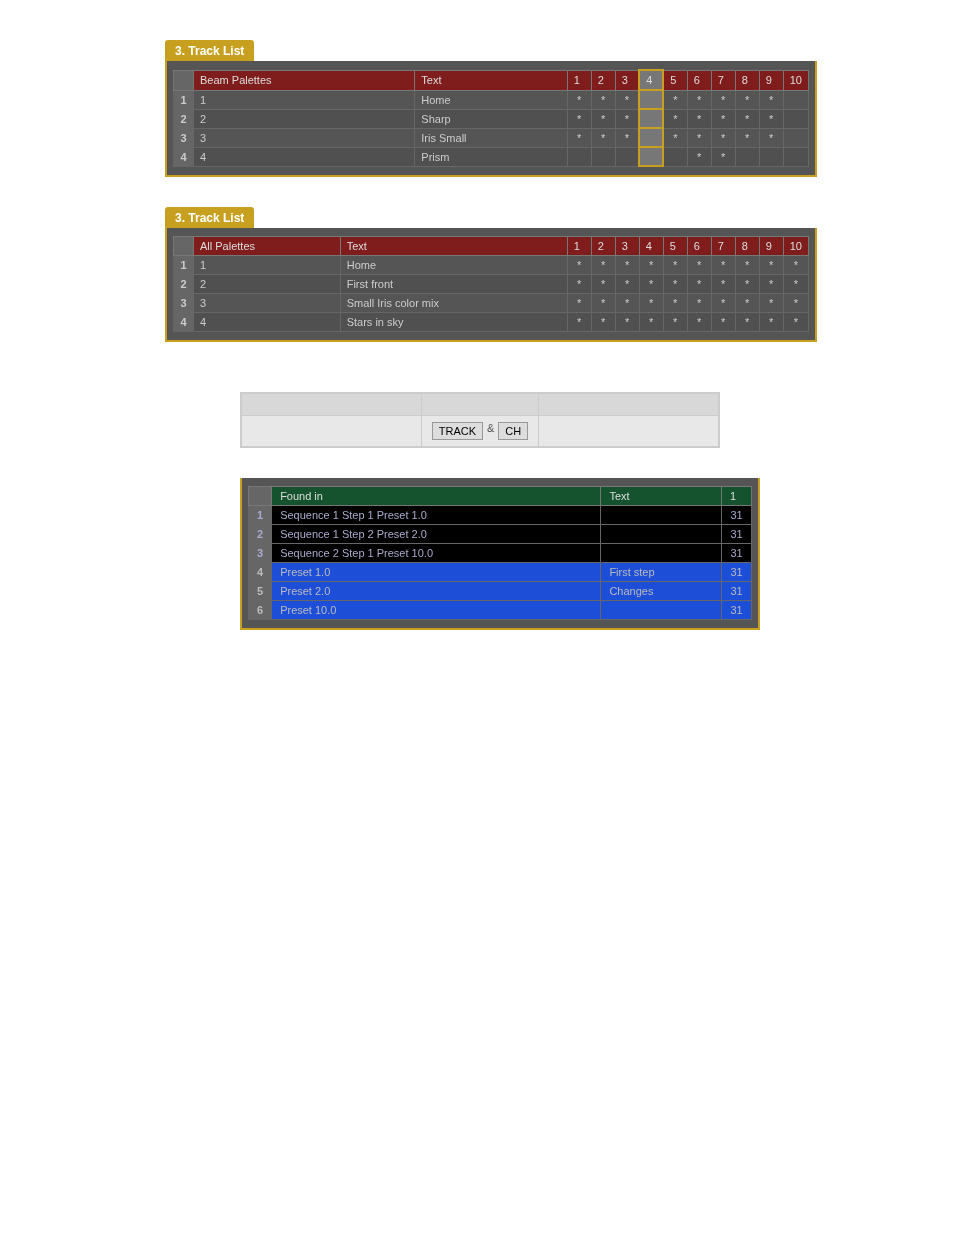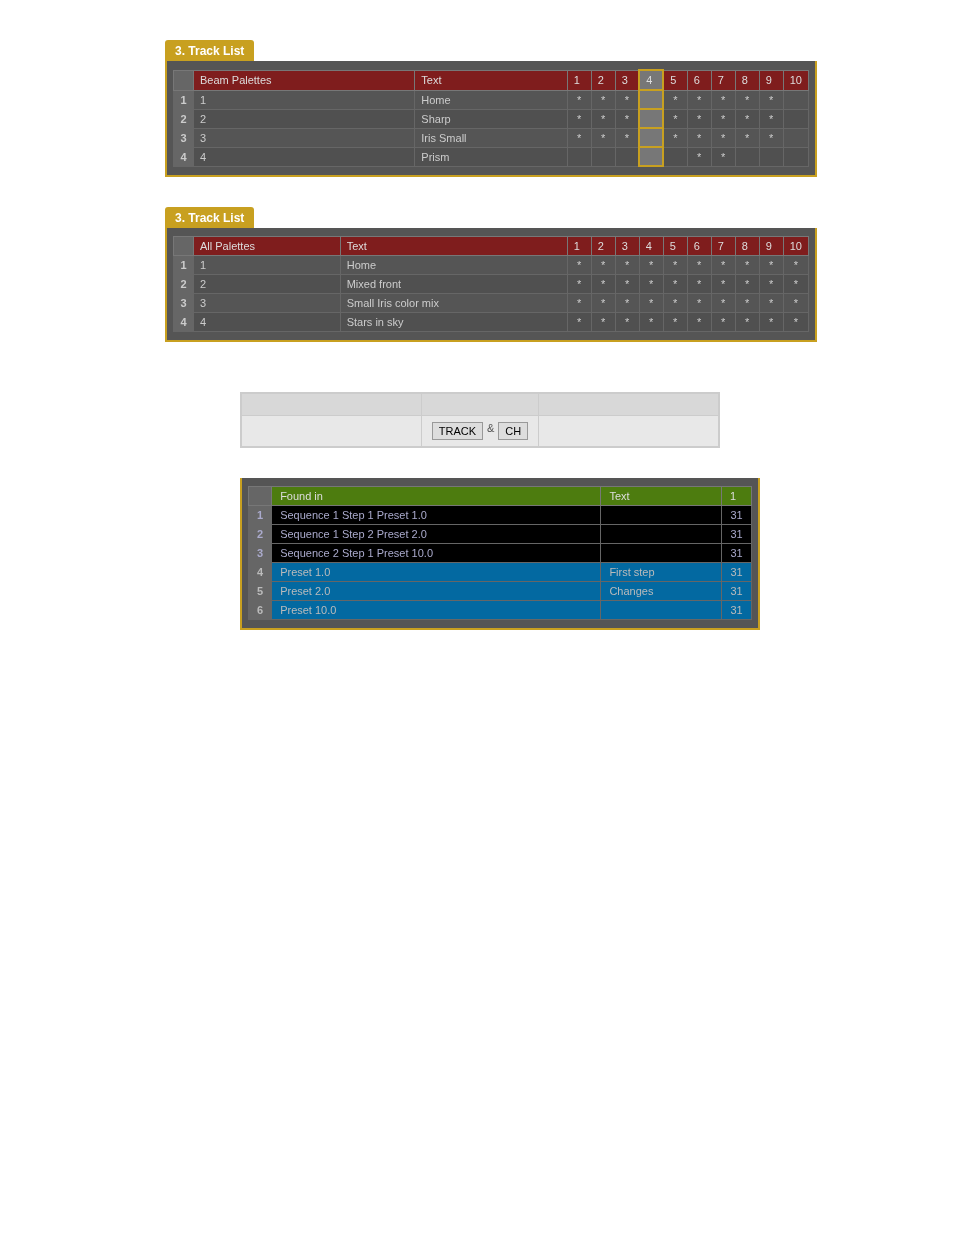--- a/index.html
+++ b/index.html
@@ -132,21 +132,21 @@
       width: 520px;
     }
 
     .tracking-table {
       width: 100%;
       border-collapse: collapse;
       background: #555555;
     }
 
     .tracking-table th {
-      background: #4d7c0f;
+      background: #14532d;
       color: #ddd;
       font-weight: normal;
       font-size: 11px;
       padding: 3px 8px;
       border: 1px solid #777;
       text-align: left;
     }
 
     .tracking-table td {
       color: #ccc;
@@ -155,21 +155,21 @@
       border: 1px solid #666;
       background: #555;
     }
 
     .tracking-table .row-highlighted td {
       background: #000000;
       color: #aaaacc;
     }
 
     .tracking-table .row-normal td {
-      background: #0369a1;
+      background: #1d4ed8;
       color: #bbb;
     }
 
     .th-num-col {
       width: 30px;
       text-align: center;
     }
 
     .td-num {
       text-align: center;
@@ -327,21 +327,21 @@
               <td class="star-cell col-num">*</td>
               <td class="star-cell col-num">*</td>
               <td class="star-cell col-num">*</td>
               <td class="star-cell col-num">*</td>
               <td class="star-cell col-num">*</td>
               <td class="star-cell col-num">*</td>
             </tr>
             <tr>
               <td class="row-num">2</td>
               <td>2</td>
-              <td>Mixed front</td>
+              <td>First front</td>
               <td class="star-cell col-num">*</td>
               <td class="star-cell col-num">*</td>
               <td class="star-cell col-num">*</td>
               <td class="star-cell col-num">*</td>
               <td class="star-cell col-num">*</td>
               <td class="star-cell col-num">*</td>
               <td class="star-cell col-num">*</td>
               <td class="star-cell col-num">*</td>
               <td class="star-cell col-num">*</td>
               <td class="star-cell col-num">*</td>

